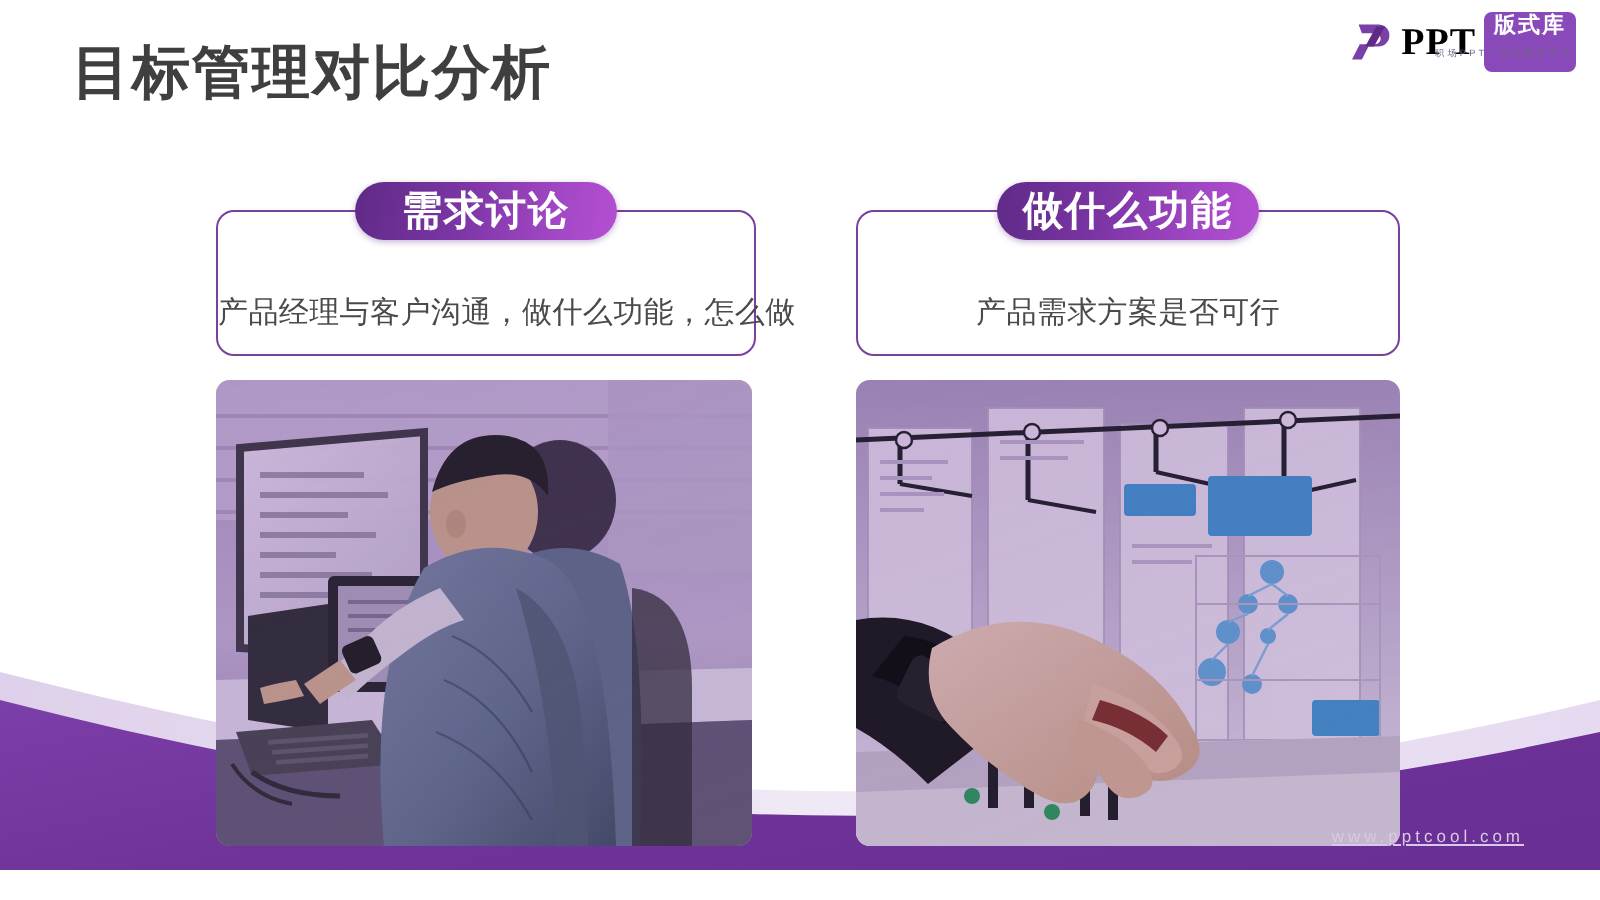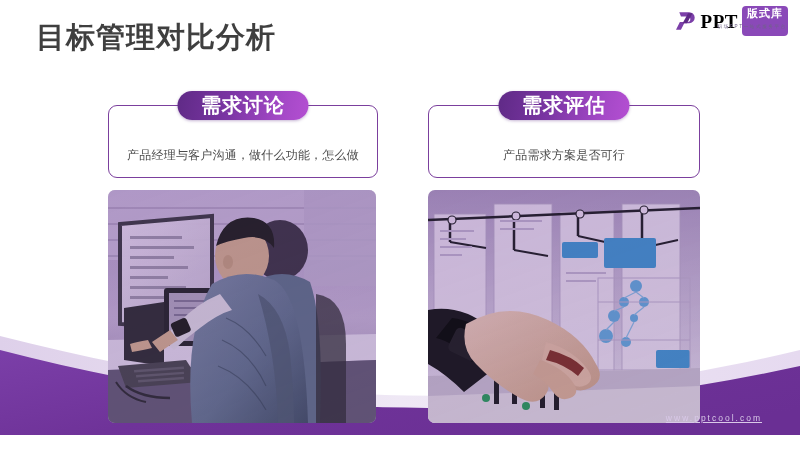--- a/index.html
+++ b/index.html
@@ -49,21 +49,21 @@
   .pill{
     position:absolute;top:-15px;left:50%;transform:translateX(-50%);
     width:131px;height:29px;border-radius:15px;
     background:linear-gradient(100deg,#5f2a86 0%,#7b35a4 40%,#a348c6 78%,#b44fd2 100%);
     color:#fff;font-size:20px;font-weight:bold;letter-spacing:1px;
     display:flex;align-items:center;justify-content:center;
     box-shadow:0 1px 3px rgba(90,40,130,.35);
   }
   .card-text{
     position:absolute;left:0;right:0;top:41px;text-align:center;
-    font-size:12px;color:#4a4a4a;letter-spacing:.2px;white-space:nowrap;
+    font-size:15px;color:#4a4a4a;letter-spacing:.2px;white-space:nowrap;
   }
 
   
   .photo{
     position:absolute;top:190px;height:233px;border-radius:7px;overflow:hidden;
   }
   .photo.left{left:108px;width:268px;}
   .photo.right{left:428px;width:272px;}
   .photo svg{display:block;width:100%;height:100%;}
   .photo .tint{
@@ -113,21 +113,21 @@
     <span class="logo-badge">版式库</span>
   </div>
   <div class="logo-tag">职场PPT一站式服务平台</div>
 
   <div class="card left">
     <div class="pill">需求讨论</div>
     <div class="card-text">产品经理与客户沟通，做什么功能，怎么做</div>
   </div>
 
   <div class="card right">
-    <div class="pill">需求评估</div>
+    <div class="pill">做什么功能</div>
     <div class="card-text">产品需求方案是否可行</div>
   </div>
 
   <div class="photo left">
     <svg viewBox="0 0 268 233" preserveAspectRatio="xMidYMid slice">
       <defs>
         <linearGradient id="pLwall" x1="0" y1="0" x2="0" y2="1">
           <stop offset="0%" stop-color="#b9a8cd"></stop>
           <stop offset="55%" stop-color="#cbbcd9"></stop>
           <stop offset="100%" stop-color="#a293b5"></stop>

